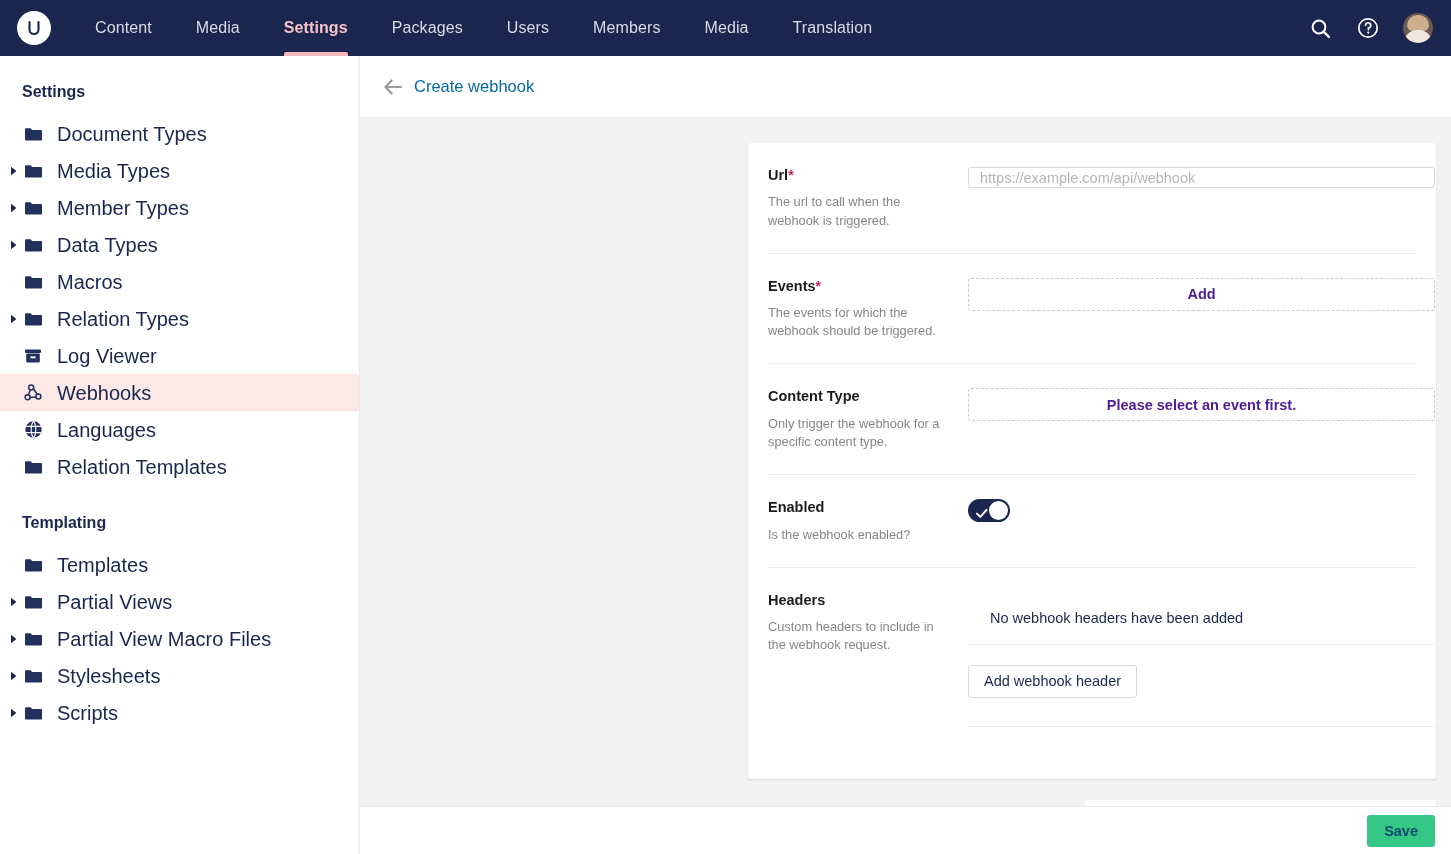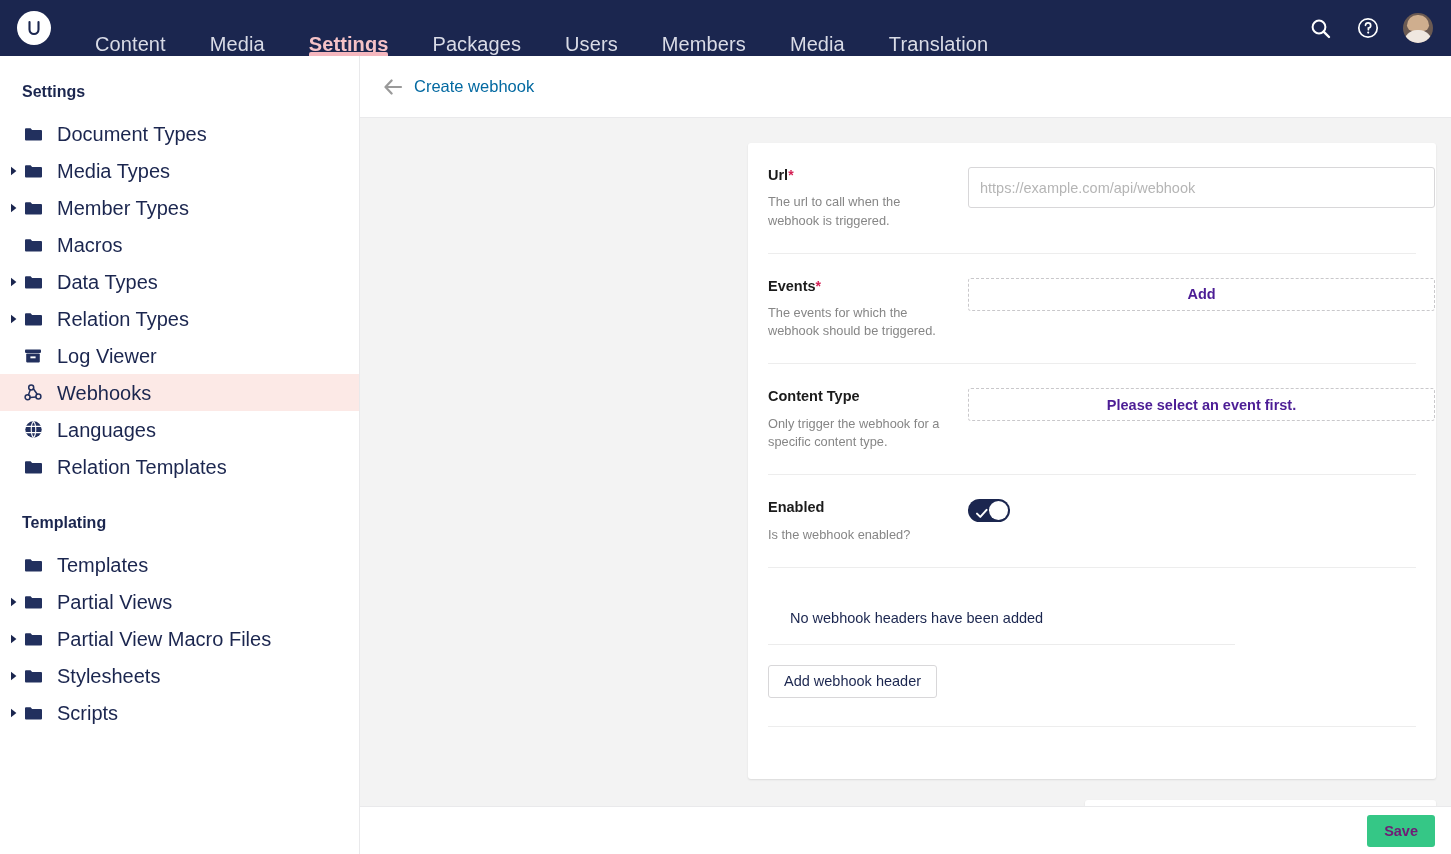--- a/index.html
+++ b/index.html
@@ -37,23 +37,23 @@
   .mainnav {
     display: flex;
     align-items: stretch;
     height: 56px;
     margin-left: 22px;
     flex: 1 1 auto;
   }
   .navitem {
     position: relative;
     display: flex;
-    align-items: flex-end;
+    align-items: center;
     padding: 0 22px;
-    font-size: 20px;
+    font-size: 16px;
     color: #d9dbe6;
     cursor: pointer;
     letter-spacing: .1px;
     white-space: nowrap;
   }
   .navitem.active { color: #f5c2c7; font-weight: bold; }
   .navitem.active::after {
     content: "";
     position: absolute;
     left: 22px; right: 22px; bottom: 0;
@@ -213,21 +213,21 @@
   .fdesc {
     margin-top: 9px;
     font-size: 12.8px;
     line-height: 1.42;
     color: #868686;
   }
   .fctrl { flex: 1 1 auto; }
 
   .text-input {
     width: 467px;
-    height: 41px;
+    height: 21px;
     border: 1px solid #d8d7d9;
     border-radius: 3px;
     padding: 0 11px;
     font-size: 14.5px;
     font-family: "Liberation Sans", sans-serif;
     color: #1b264f;
     background: #fff;
     outline: none;
   }
   .text-input::placeholder { color: #b5b5b5; }
@@ -316,21 +316,21 @@
     align-items: center;
     justify-content: flex-end;
     padding-right: 16px;
   }
   .btn-save {
     height: 32px;
     padding: 0 17px;
     background: #35c786;
     border: none;
     border-radius: 3px;
-    color: #701a75;
+    color: #0c4a6e;
     font-size: 14.5px;
     font-weight: bold;
     font-family: "Liberation Sans", sans-serif;
     cursor: pointer;
   }
 </style>
 </head>
 <body>
 
 <div class="topbar">
@@ -422,40 +422,40 @@
       </span>
       <span class="tree-icon">
         <svg width="19" height="16" viewBox="0 0 19 16">
             <path d="M1 3.2a1 1 0 0 1 1-1h4.6l1.5 1.8H17a1 1 0 0 1 1 1v8.4a1 1 0 0 1-1 1H2a1 1 0 0 1-1-1z" fill="#22305e"></path>
           </svg>
       </span>
       <span class="tree-label">Member Types</span>
     </div>
 
     <div class="tree-row">
+      <span class="caret">
+        <svg width="8" height="10" viewBox="0 0 8 10">
+            <path d="M1 0.7 L6.4 5 L1 9.3 Z" fill="#1b264f"></path>
+          </svg>
+      </span>
+      <span class="tree-icon">
+        <svg width="19" height="16" viewBox="0 0 19 16">
+            <path d="M1 3.2a1 1 0 0 1 1-1h4.6l1.5 1.8H17a1 1 0 0 1 1 1v8.4a1 1 0 0 1-1 1H2a1 1 0 0 1-1-1z" fill="#22305e"></path>
+          </svg>
+      </span>
+      <span class="tree-label">Data Types</span>
+    </div>
+
+    <div class="tree-row">
       <span class="tree-icon">
         <svg width="19" height="16" viewBox="0 0 19 16">
             <path d="M1 3.2a1 1 0 0 1 1-1h4.6l1.5 1.8H17a1 1 0 0 1 1 1v8.4a1 1 0 0 1-1 1H2a1 1 0 0 1-1-1z" fill="#22305e"></path>
           </svg>
       </span>
       <span class="tree-label">Macros</span>
-    </div>
-
-    <div class="tree-row">
-      <span class="caret">
-        <svg width="8" height="10" viewBox="0 0 8 10">
-            <path d="M1 0.7 L6.4 5 L1 9.3 Z" fill="#1b264f"></path>
-          </svg>
-      </span>
-      <span class="tree-icon">
-        <svg width="19" height="16" viewBox="0 0 19 16">
-            <path d="M1 3.2a1 1 0 0 1 1-1h4.6l1.5 1.8H17a1 1 0 0 1 1 1v8.4a1 1 0 0 1-1 1H2a1 1 0 0 1-1-1z" fill="#22305e"></path>
-          </svg>
-      </span>
-      <span class="tree-label">Data Types</span>
     </div>
 
     <div class="tree-row">
       <span class="caret">
         <svg width="8" height="10" viewBox="0 0 8 10">
             <path d="M1 0.7 L6.4 5 L1 9.3 Z" fill="#1b264f"></path>
           </svg>
       </span>
       <span class="tree-icon">
         <svg width="19" height="16" viewBox="0 0 19 16">
@@ -645,20 +645,26 @@
               <svg width="12" height="11" viewBox="0 0 12 11">
                   <path d="M1 5.6 L4.3 8.9 L10.6 1.9" fill="none" stroke="#ffffff" stroke-width="2" stroke-linecap="round" stroke-linejoin="round"></path>
                 </svg>
             </span>
             <span class="knob"></span>
           </div>
         </div>
       </div>
 
       <div class="frow">
+        <div class="flabel">
+          <div class="flabel-title">
+            <span>Headers</span>
+          </div>
+          <div class="fdesc">Custom headers to include in the webhook request.</div>
+        </div>
         <div class="fctrl">
           <div class="hdr-table">
             <div class="hdr-empty">No webhook headers have been added</div>
             <button class="btn-outline">Add webhook header</button>
           </div>
           <div class="tail-rule"></div>
         </div>
       </div>
 
     </section>

